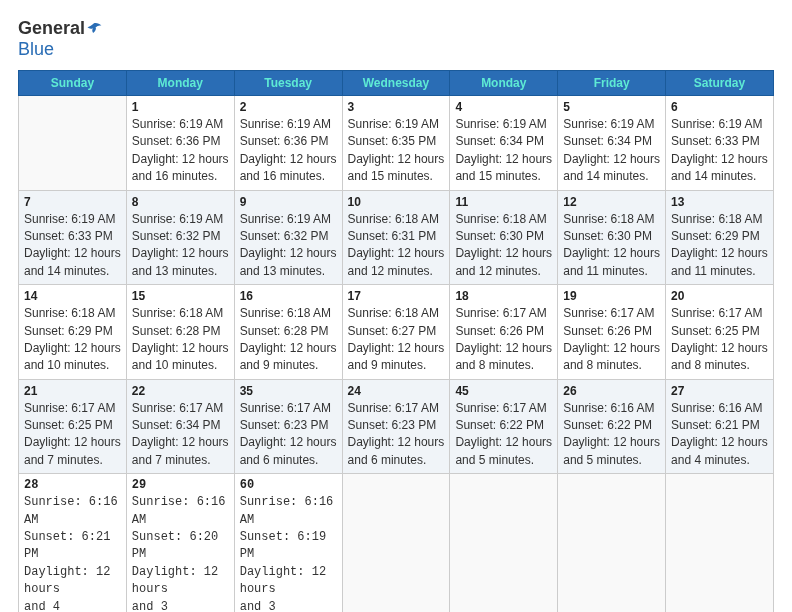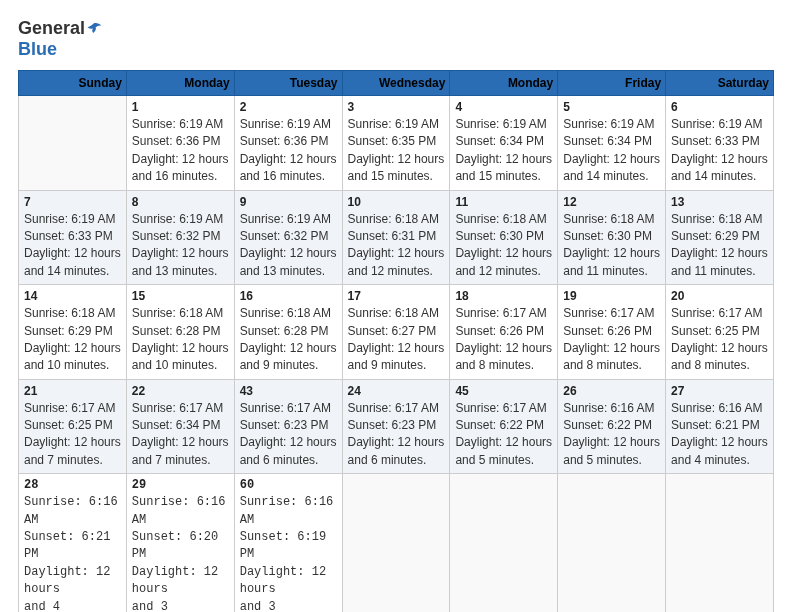--- a/index.html
+++ b/index.html
@@ -44,25 +44,25 @@
     }
     .calendar {
       flex: 1;
       border: 1px solid #ccc;
       border-collapse: collapse;
       width: 100%;
       table-layout: fixed;
     }
     .calendar th {
       background: #2a6db5;
-      color: #000000;
+      color: #5eead4;
       font-size: 12px;
       font-weight: bold;
       padding: 5px 4px;
-      text-align: right;
+      text-align: center;
       border: 1px solid #1a5a9a;
     }
     .calendar td {
       vertical-align: top;
       padding: 4px 5px;
       border: 1px solid #ccc;
       font-size: 9.5px;
       color: #333;
       height: 80px;
     }
@@ -95,21 +95,21 @@
 <div class="page">
   <div class="header">
     <div class="logo">
   <div style="display:flex; align-items:center; gap:0;">
     <span style="font-size:18px; font-weight:bold; color:#333;">General</span>
     <svg style="width:18px;height:18px;" viewBox="0 0 22 16">
       <path d="M11,1 C13,0 18,1 20,4 C18,3 15,4 13,6 C14,8 13,11 10,13 C9,11 8,9 10,7 C8,8 5,8 3,6 C5,5 8,4 11,1 Z" fill="#2a6db5"></path>
     </svg>
   </div>
   <div>
-    <span style="font-size:18px; font-weight:bold; color:#2a6db5;margin-top:31px;">Blue</span>
+    <span style="font-size:18px; font-weight:normal; color:#2a6db5;margin-top:31px;">Blue</span>
   </div>
 </div>
     <div class="title-block">
       <div class="month-title"></div>
       <div class="location"></div>
     </div>
   </div>
 
   <table class="calendar">
     <thead>
@@ -324,21 +324,21 @@
           <td>
             <span class="day-num">22</span>
             <div class="day-info">
               <div>Sunrise: 6:17 AM</div>
               <div>Sunset: 6:34 PM</div>
               <div>Daylight: 12 hours</div>
               <div>and 7 minutes.</div>
             </div>
           </td>
           <td>
-            <span class="day-num">43</span>
+            <span class="day-num">35</span>
             <div class="day-info">
               <div>Sunrise: 6:17 AM</div>
               <div>Sunset: 6:23 PM</div>
               <div>Daylight: 12 hours</div>
               <div>and 6 minutes.</div>
             </div>
           </td>
           <td>
             <span class="day-num">24</span>
             <div class="day-info">

